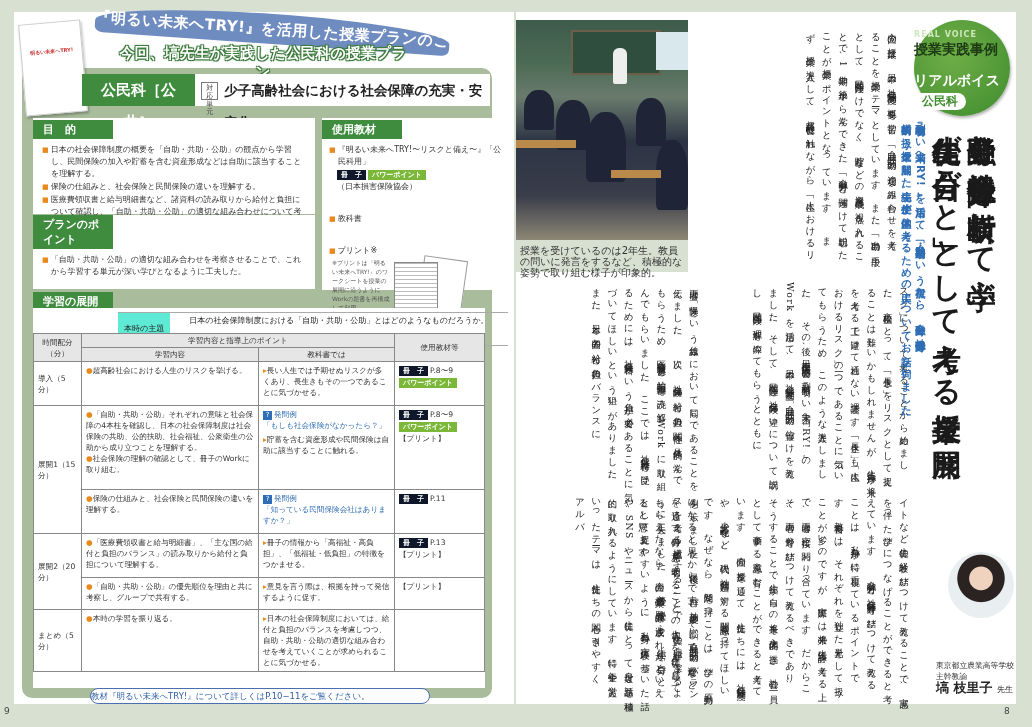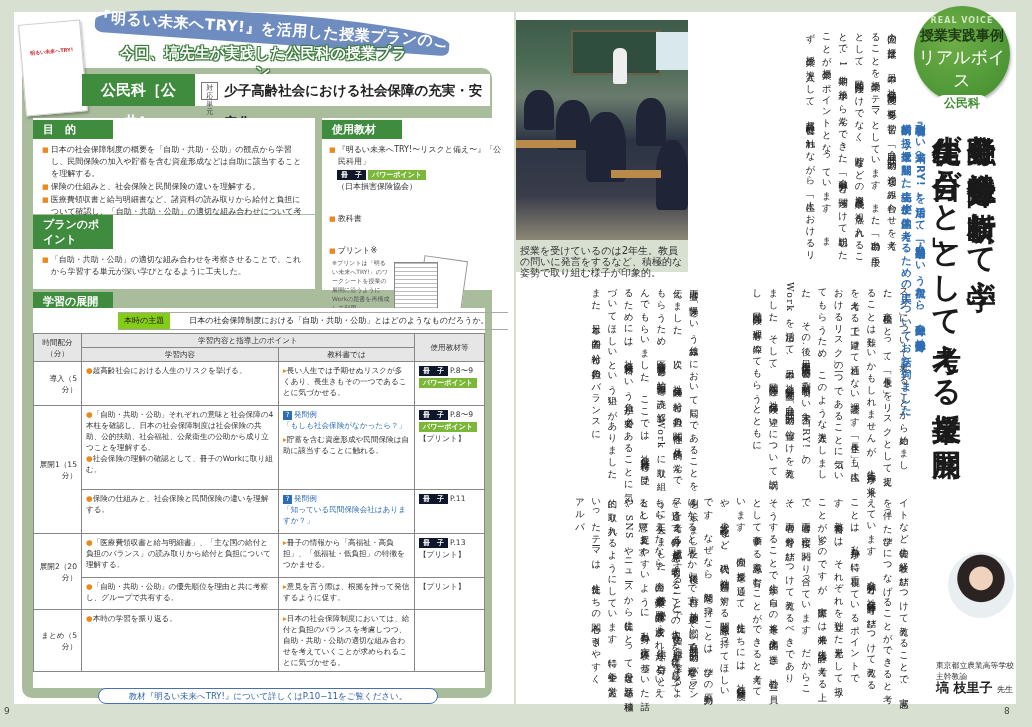--- a/index.html
+++ b/index.html
@@ -15,48 +15,48 @@
 .plan-frame{position:absolute;left:22px;top:68px;width:470px;height:630px;background:#a9bd9c;border-radius:10px}
 .plan-head{position:absolute;left:82px;top:74px;width:408px;height:32px;background:#fff;display:flex}
 .subject{background:#3f8c3f;color:#fff;font-weight:bold;font-size:15px;padding:0 10px;line-height:32px;width:120px;text-align:center}
 .unit-tag{border:1px solid #777;font-size:7px;line-height:8px;padding:1px;margin:8px 6px;height:18px;width:18px;text-align:center;color:#444}
 .unit-title{font-size:13.5px;font-weight:bold;line-height:32px;color:#222}
 .panel{position:absolute;background:#fff}
 .sec-h{background:#3f8c3f;color:#fff;font-weight:bold;font-size:11px;padding:2px 10px;display:inline-block;width:80px}
 .bul{font-size:8px;line-height:12px;color:#333;padding-left:10px;text-indent:-9px;margin:0 0 1px 0}
 .bul::before{content:"■";color:#e98a1f;font-size:7px;margin-right:2px}
 .theme{position:absolute;left:118px;top:312px;display:flex;font-size:8px;line-height:16px;border-top:1px solid #aaa;border-bottom:1px solid #aaa}
-.theme .tl{background:#84cc16;padding:0 6px}
+.theme .tl{background:#5eead4;padding:8px 6px}
 .theme .tv{padding:0 19px}
 table.lesson{position:absolute;left:33px;top:333px;width:452px;border-collapse:collapse;font-size:7.6px;line-height:11px;background:#fff}
 .lesson th{background:#e6e6e6;font-weight:normal;border:1px solid #888;padding:1px 3px;text-align:center;color:#333}
 .lesson td{border:1px solid #888;padding:3px 4px;vertical-align:top;color:#333}
-.lesson td.time{text-align:right;vertical-align:middle;width:48px}
+.lesson td.time{text-align:left;vertical-align:middle;width:48px}
 .dot{color:#e98a1f}
 .tri{color:#e98a1f}
 .tag{display:inline-block;font-size:7px;color:#fff;padding:0 4px;font-weight:bold;line-height:10px;margin:1px 2px 1px 0}
 .tag.red{background:#0f172a}
 .tag.green{background:#7bb83a}
 .q{color:#2f6eb5}
 .q-icon{display:inline-block;background:#2f6eb5;color:#fff;width:9px;height:9px;font-size:7px;line-height:9px;text-align:center;margin-right:2px}
-.footer-note{position:absolute;left:98px;top:688px;width:340px;height:16px;border:1px solid #4a6fae;border-radius:8px;font-size:8.5px;color:#2f5fa8;text-align:center;line-height:14px;background:#fff}
+.footer-note{position:absolute;left:90px;top:688px;width:340px;height:16px;border:1px solid #4a6fae;border-radius:8px;font-size:8.5px;color:#2f5fa8;text-align:left;line-height:14px;background:#fff}
 .pno{position:absolute;font-size:9px;color:#444}
 .vert{writing-mode:vertical-rl;font-family:"DejaVu Serif",serif;font-size:9.3px;line-height:16.3px;color:#222;letter-spacing:1.4px}
 .col{position:absolute}
 .photo{position:absolute;left:0;top:8px;width:172px;height:220px;background:linear-gradient(180deg,#3e5b4b 0%,#4c6b55 20%,#6a7b6d 35%,#2c3444 55%,#3a3d4a 80%,#8c8775 100%)}
 .photo .board{position:absolute;left:55px;top:10px;width:90px;height:45px;background:#2f4e3d;border:2px solid #6b5f4a}
 .photo .screen{position:absolute;left:140px;top:12px;width:32px;height:38px;background:#d9e8ec}
 .photo .teacher{position:absolute;left:97px;top:28px;width:14px;height:36px;background:#eee;border-radius:6px 6px 2px 2px}
 .photo .desk{position:absolute;background:#b98a4a;height:8px}
 .photo .student{position:absolute;background:#1f2436;border-radius:45% 45% 10% 10%}
 .caption{position:absolute;left:0;top:228px;width:172px;height:32px;background:#d8e0d2;font-size:10px;line-height:11px;padding:5px 4px;color:#333}
-.badge{position:absolute;left:398px;top:6px;width:96px;height:96px;border-radius:50%;background:radial-gradient(circle at 40% 35%,#6fae47,#3f8c2f);text-align:center;color:#fff;box-shadow:1px 2px 3px rgba(0,0,0,.3)}
+.badge{position:absolute;left:398px;top:20px;width:96px;height:96px;border-radius:50%;background:radial-gradient(circle at 40% 35%,#6fae47,#3f8c2f);text-align:left;color:#fff;box-shadow:1px 2px 3px rgba(0,0,0,.3)}
 .badge .rv{font-size:8px;font-weight:bold;color:#cfe7bc;margin-top:10px;letter-spacing:1px}
 .badge .b1{font-size:14px;font-weight:bold;color:#1d3a14;margin-top:2px}
-.badge .b2{font-size:17px;font-weight:normal;margin-top:1px}
+.badge .b2{font-size:14px;font-weight:bold;margin-top:13px}
 .badge .b3{display:inline-block;background:#fff;color:#3f8c2f;font-weight:bold;font-size:12px;border-radius:9px;padding:0 8px;margin-top:3px}
 .headline{position:absolute;writing-mode:vertical-rl;font-family:"DejaVu Sans",sans-serif;font-weight:bold;color:#1a1a1a;font-size:29px;line-height:33px;letter-spacing:1px}
 .lead{position:absolute;writing-mode:vertical-rl;color:#2f6eb5;font-size:10.3px;line-height:14px;letter-spacing:0.6px;font-weight:bold}
 .portrait{position:absolute;left:432px;top:540px;width:66px;height:66px;border-radius:50%;background:radial-gradient(circle at 50% 40%,#f0d3bf 0,#f0d3bf 22%,#2a2321 24%,#2a2321 45%,#e9eef0 47%);overflow:hidden}
 .teacher-info{position:absolute;left:420px;top:648px;font-size:7.8px;color:#333;line-height:11px}
 .teacher-name{font-size:13px;font-weight:bold;color:#222}
 .teacher-name small{font-size:8px;font-weight:normal}
 </style>
 </head>
 <body>
@@ -120,21 +120,21 @@
   <div class="theme">
     <span class="tl">本時の主題</span>
     <span class="tv">日本の社会保障制度における「自助・共助・公助」とはどのようなものだろうか。</span>
   </div>
 
   <table class="lesson">
     <tbody>
         <tr>
       <th rowspan="2" style="width:36px">時間配分（分）</th>
       <th colspan="2">学習内容と指導上のポイント</th>
-      <th rowspan="2" style="width:70px">使用教材等</th>
+      <th rowspan="2" style="width:90px">使用教材等</th>
     </tr>
     <tr>
       <th>学習内容</th>
       <th style="width:136px">教科書では</th>
     </tr>
 
     <tr style="height:44px">
       <td class="time">導入（5分）</td>
       <td><span class="dot">●</span><span>超高齢社会における人生のリスクを挙げる。</span></td>
       <td><span class="tri">▸</span><span>長い人生では予期せぬリスクが多くあり、長生きもその一つであることに気づかせる。</span></td>

